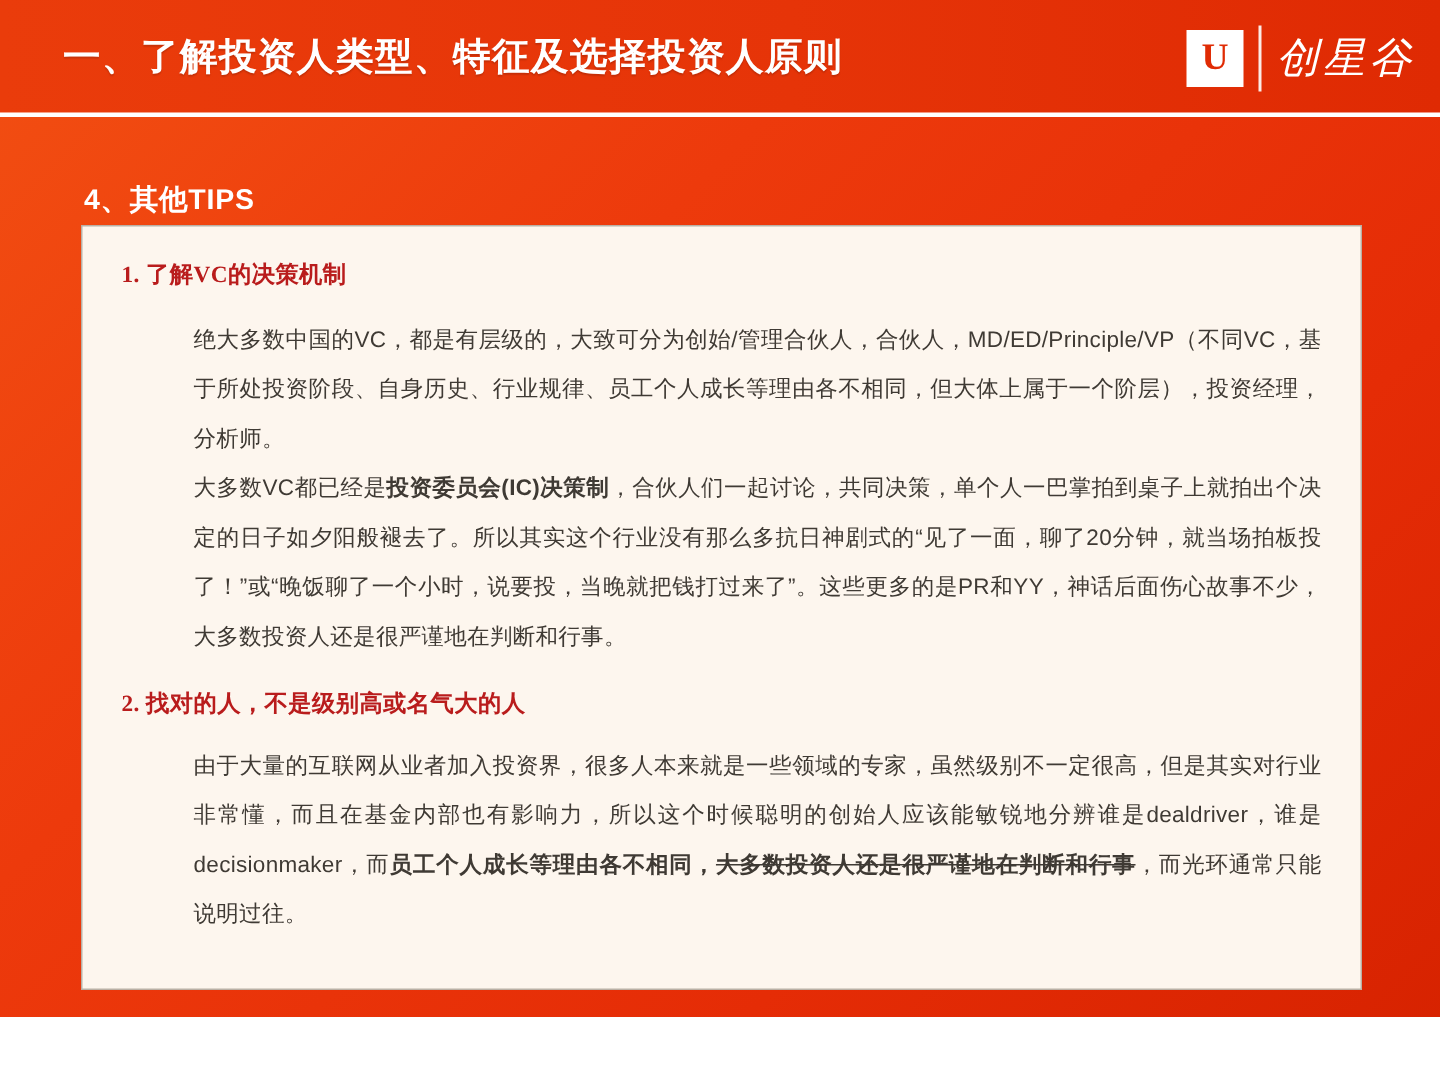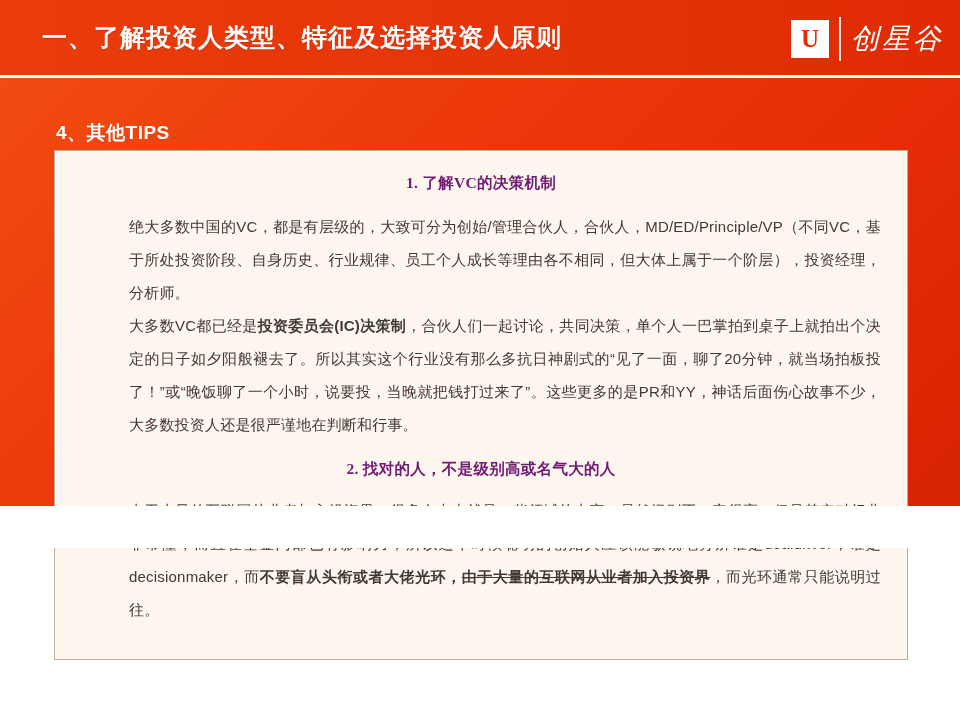--- a/index.html
+++ b/index.html
@@ -3,21 +3,21 @@
 <meta charset="utf-8">
 <style>
   * { box-sizing: border-box; margin: 0; padding: 0; }
   html, body {
     width: 960px; height: 720px;
     font-family: "Liberation Sans", sans-serif;
     overflow: hidden;
   }
   .slide {
     position: relative;
-    width: 960px; height: 548px;
+    width: 960px; height: 720px;
     background: linear-gradient(135deg, #f24f12 0%, #ed3a0c 35%, #e52c06 70%, #d62200 100%);
   }
   
   .header {
     position: absolute;
     left: 0; top: 0;
     width: 960px; height: 78px;
     background: linear-gradient(90deg, #ea3c0b 0%, #e63408 55%, #df2a03 100%);
     border-bottom: 3px solid #ffffff;
     display: flex;
@@ -92,27 +92,26 @@
   .card {
     position: absolute;
     left: 54px; top: 150px;
     width: 854px; height: 510px;
     background: #fdf6ee;
     border: 1px solid #b9b0a5;
     padding: 22px 26px 10px 26px;
     overflow: hidden;
   }
   .sub-head {
-    color: #701a75;
+    color: #b91c1c;
     font-size: 15.5px;
     font-weight: bold;
     font-family: "Liberation Serif", serif;
     margin-bottom: 16px;
     letter-spacing: .3px;
-    text-align: center;
   }
   .sub-head-2 {
     margin-top: 18px;
     margin-bottom: 14px;
   }
   .para {
     color: #3f3a34;
     font-size: 15px;
     line-height: 33px;
     text-align: justify;
@@ -153,19 +152,19 @@
 
     <div class="para">
       <span>大多数VC都已经是</span><b>投资委员会(IC)决策制</b><span>，合伙人们一起讨论，共同决策，单个人一巴掌拍到桌子上就拍出个决定的日子如夕阳般褪去了。所以其实这个行业没有那么多抗日神剧式的“见了一面，聊了20分钟，就当场拍板投了！”或“晚饭聊了一个小时，说要投，当晚就把钱打过来了”。这些更多的是PR和YY，神话后面伤心故事不少，大多数投资人还是很严谨地在判断和行事。</span>
     </div>
 
     <div class="sub-head sub-head-2">
       <span>2. 找对的人，不是</span><span>级别高</span><span>或</span><span>名气大的人</span>
     </div>
 
     <div class="para">
-      <span>由于大量的互联网从业者加入投资界，很多人本来就是一些领域的专家，虽然级别不一定很高，但是其实对行业非常懂，而且在基金内部也有影响力，所以这个时候聪明的创始人应该能敏锐地分辨谁是dealdriver，谁是decisionmaker，而</span><b>不要盲从头衔或者大佬光环，</b><b class="strike">由于大量的互联网从业者加入投资界</b><span>，而光环通常只能说明过往。</span>
+      <span>由于大量的互联网从业者加入投资界，很多人本来就是一些领域的专家，虽然级别不一定很高，但是其实对行业非常懂，而且在基金内部也有影响力，所以这个时候聪明的创始人应该能敏锐地分辨谁是dealdriver，谁是decisionmaker，而</span><b>员工个人成长等理由各不相同，</b><b class="strike">大多数投资人还是很严谨地在判断和行事</b><span>，而光环通常只能说明过往。</span>
     </div>
 
   </div>
 
   <div class="footer"></div>
 </div>
 
 </body></html>

